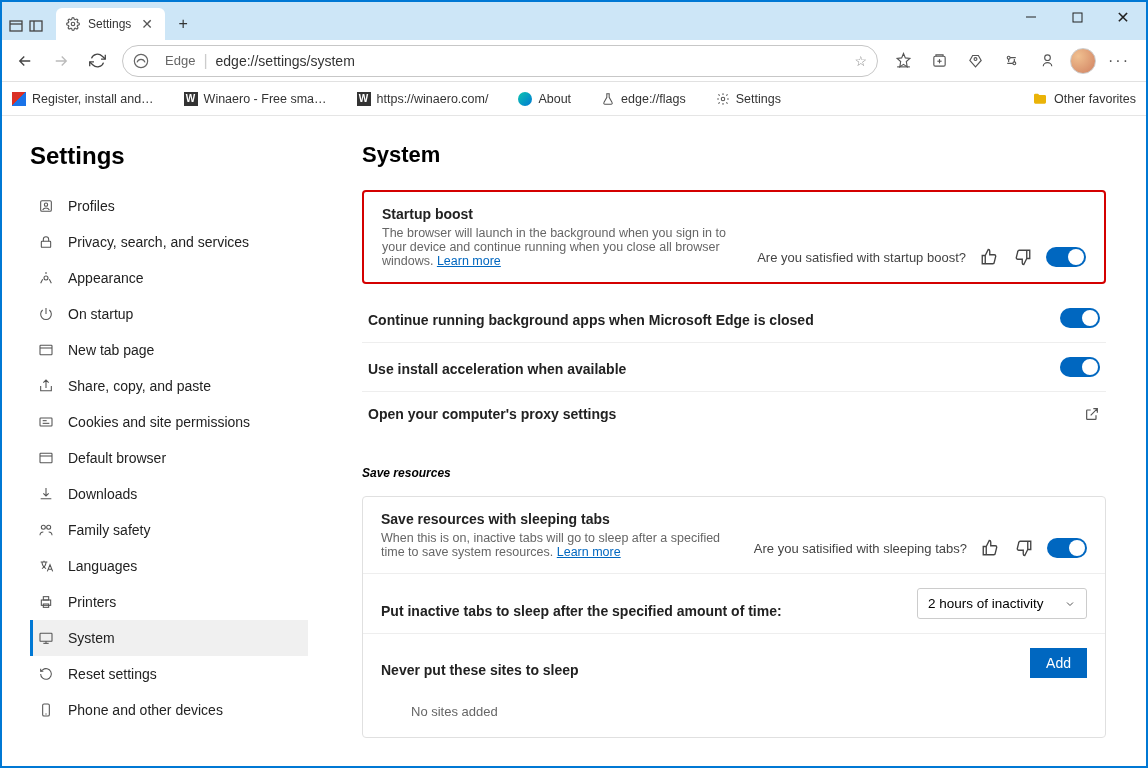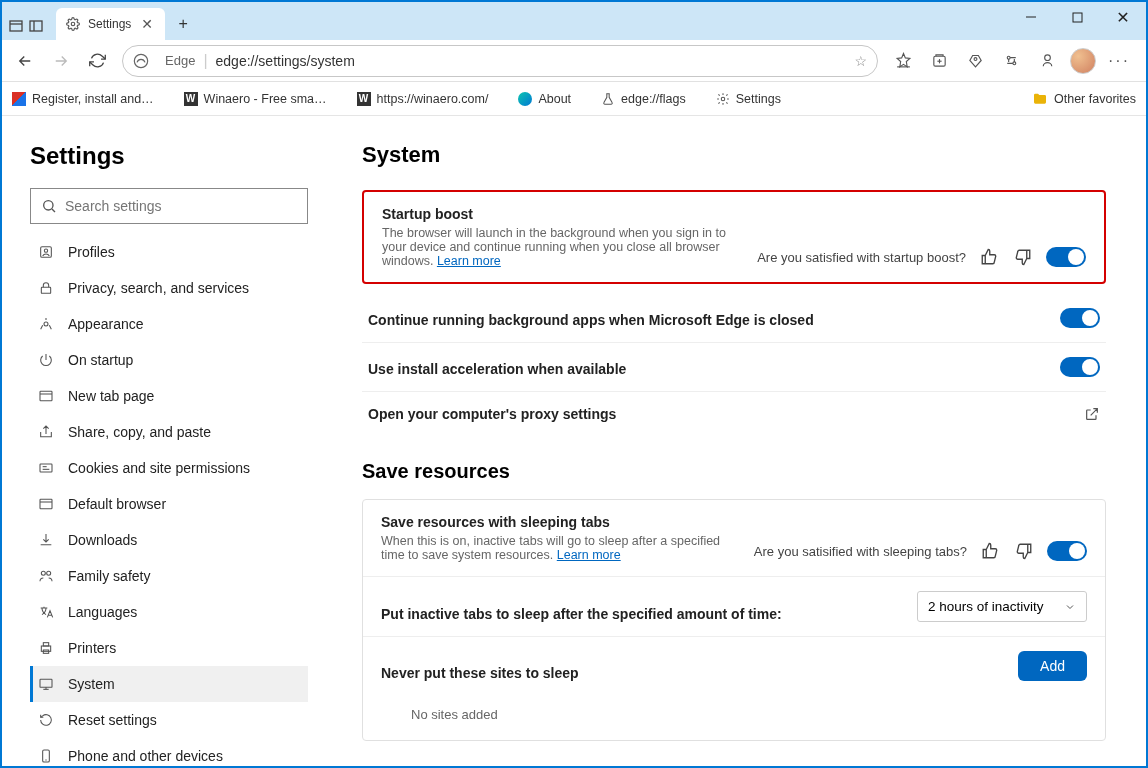--- a/index.html
+++ b/index.html
@@ -46,37 +46,37 @@
   .sidebar { width:330px; padding:26px 24px 20px 28px; overflow-y:auto;}
   .sidebar h1 { font-size:24px; font-weight:600; margin-bottom:18px;}
   .search-set { display:flex; align-items:center; border:1px solid #888; height:36px; padding:0 10px; gap:8px; margin-bottom:10px;}
   .search-set input { border:none; outline:none; flex:1; font-size:14px;}
   .nav-item { display:flex; align-items:center; gap:12px; height:36px; padding:0 8px; font-size:14px; color:#222; cursor:pointer;}
   .nav-item.active { border-left:3px solid #0078d4; background:#f0f0f0; padding-left:5px;}
   .nav-ic { width:18px; text-align:center; color:#555;}
 
   .content { flex:1; padding:26px 40px 20px 30px; overflow-y:auto;}
   .content h2 { font-size:22px; font-weight:600; margin-bottom:22px;}
-  .section-title { font-size:20px; font-weight:600; margin:24px 0 16px;}
+  .section-title { font-size:12px; font-weight:600; margin:30px 0 16px;font-style:italic;}
   .card { border:1px solid #e0e0e0; border-radius:4px; margin-bottom:10px;}
   .card.highlight { border:2.5px solid #d40000; }
   .row { display:flex; align-items:flex-end; padding:14px 18px; gap:14px;}
   .row + .row { border-top:1px solid #eee;}
   .row-main { flex:1;}
   .row-title { font-size:14px; font-weight:600; color:#222;}
   .row-desc { font-size:12.5px; color:#666; margin-top:4px; max-width:400px;}
   .row-desc a { color:#0067c0; text-decoration:underline;}
   .row-right { display:flex; align-items:center; gap:12px;}
   .feedback { font-size:13px; color:#444;}
   .thumb { width:22px; height:22px; display:flex; align-items:center; justify-content:center; color:#444;}
   .toggle { width:40px; height:20px; border-radius:10px; background:#0067c0; position:relative;}
   .toggle::after { content:''; position:absolute; right:2px; top:2px; width:16px; height:16px; background:#fff; border-radius:50%;}
   .ext-ic { color:#555; font-size:14px;}
   .dropdown { border:1px solid #ccc; border-radius:3px; padding:7px 10px; font-size:13.5px; display:flex; align-items:center; gap:14px; min-width:170px; justify-content:space-between;}
-  .btn-add { background:#0067c0; color:#fff; border:none; border-radius:6px; padding:7px 22px; font-size:14px;}
+  .btn-add { background:#0067c0; color:#fff; border:none; border-radius:0; padding:7px 16px; font-size:14px;}
   .nosites { font-size:13px; color:#666; padding:12px 18px 18px 48px;}
 
   svg { display:block; }
 </style>
 </head>
 <body>
 
 <div class="window">
 
   <div class="titlebar">
@@ -230,27 +230,20 @@
             <path d="M3 6a2 2 0 0 1 2-2h4l2 2h8a2 2 0 0 1 2 2v9a2 2 0 0 1-2 2H5a2 2 0 0 1-2-2z"></path>
           </svg>
         </span>
         <span>Other favorites</span>
       </div>
   </div>
 
   <div class="main">
     <div class="sidebar">
       <h1>Settings</h1>
-      <div class="search-set">
-        <svg width="16" height="16" viewBox="0 0 24 24" fill="none" stroke="#555" stroke-width="2">
-            <circle cx="11" cy="11" r="7"></circle>
-            <line x1="21" y1="21" x2="16.5" y2="16.5"></line>
-          </svg>
-        <input placeholder="Search settings" style="">
-      </div>
       <div class="nav-item">
           <span class="nav-ic">
             <svg width="16" height="16" viewBox="0 0 24 24" fill="none" stroke="#555" stroke-width="1.6">
               <rect x="4" y="4" width="16" height="16" rx="2"></rect>
               <circle cx="12" cy="10" r="2.5"></circle>
               <path d="M7 18c1-2 3-3 5-3s4 1 5 3"></path>
             </svg>
           </span>
           <span>Profiles</span>
         </div>

